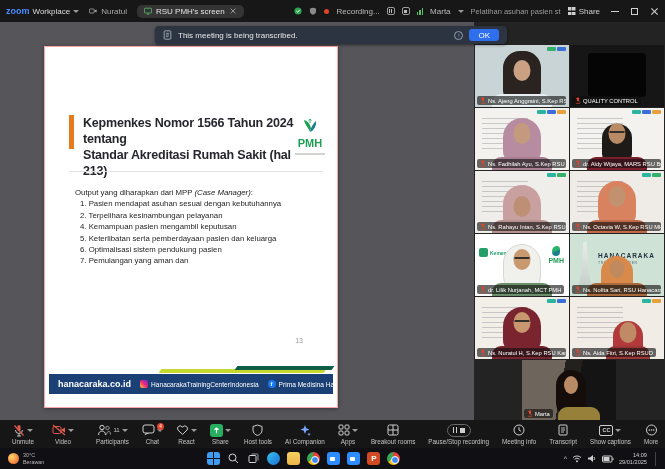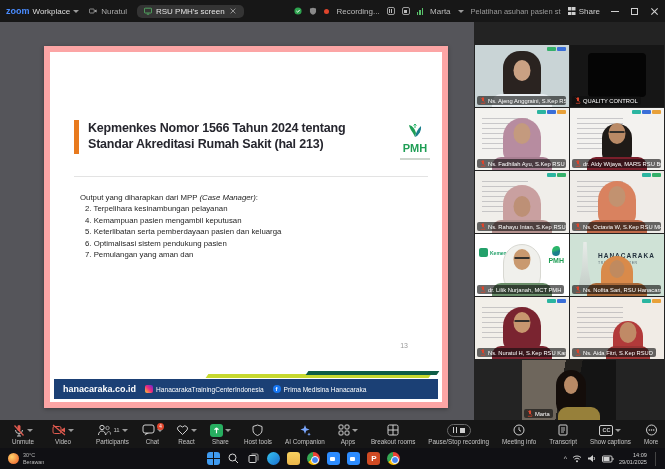--- a/index.html
+++ b/index.html
@@ -33,21 +33,21 @@
   .winctl{display:flex;align-items:center;gap:12px;margin-left:4px;color:#cfcfcf}
   .wc-min{width:8px;height:1px;background:#cfcfcf;display:inline-block}
   .wc-max{width:7px;height:7px;border:1px solid #cfcfcf;display:inline-block}
 
   
   .stage{position:absolute;top:22px;left:0;right:0;height:398px;background:#55555a}
   .share-area{position:absolute;left:0;top:0;width:474px;height:100%;background:#55555a}
   .panel{position:absolute;right:0;top:0;width:191px;height:100%;background:#232323}
 
   
-  .slide{position:absolute;left:44px;top:24px;width:404px;height:362px;background:#fff;border:6px solid #fca5a5;box-shadow:0 1px 4px rgba(0,0,0,.35)}
+  .slide{position:absolute;left:44px;top:24px;width:294px;height:362px;background:#fff;border:1px solid #fca5a5;box-shadow:0 1px 4px rgba(0,0,0,.35)}
   .s-title-row{position:absolute;top:68px;left:24px;right:12px;display:flex;align-items:flex-start}
   .s-bar{width:5px;height:34px;background:#e87a1e;margin-right:9px;flex:0 0 auto}
   .s-title{font-size:12.5px;line-height:1.28;color:#26262e;font-weight:bold;letter-spacing:-.2px}
   .s-logo{margin-left:auto;text-align:center;padding-top:2px}
   .s-logo .leaf{display:block;margin:0 auto}
   .s-logo .pmh{color:#1f9e55;font-weight:bold;font-size:11px;line-height:1}
   .s-logo .sub{display:block;width:30px;height:2px;background:#cfd6cf;margin:2px auto 0}
   .s-div{position:absolute;top:124px;left:24px;right:14px;height:1px;background:#e3e3e3}
   .s-body{position:absolute;top:140px;left:30px;right:18px;font-size:7.8px;line-height:11.4px;color:#1e1e1e}
   .s-body .it{padding-left:5px}
@@ -236,20 +236,21 @@
               <path d="M8 15c1-5 3-8 6-11 .5 5-2 8-4 10" fill="#1a7f8c"></path>
               <path d="M8 6V2M8 2l-1.5 1.5M8 2l1.5 1.5" stroke="#2bb56a" stroke-width="1" fill="none"></path>
             </svg>
             <span class="pmh">PMH</span>
             <span class="sub"></span>
           </div>
         </div>
         <div class="s-div"></div>
         <div class="s-body">
           <div><span>Output yang diharapkan dari MPP </span><i>(Case Manager)</i><span>:</span></div>
+          <div class="it">1. Pasien mendapat asuhan sesuai dengan kebutuhannya</div>
           <div class="it">2. Terpelihara kesinambungan pelayanan</div>
           <div class="it">4. Kemampuan pasien mengambil keputusan</div>
           <div class="it">5. Keterlibatan serta pemberdayaan pasien dan keluarga</div>
           <div class="it">6. Optimalisasi sistem pendukung pasien</div>
           <div class="it">7. Pemulangan yang aman dan</div>
         </div>
         <div class="s-page">13</div>
         <div class="s-footwrap">
           <div class="stripe-lime"></div>
           <div class="stripe-green"></div>
@@ -465,20 +466,30 @@
         <div class="chip">
             <svg width="6" height="7" viewBox="0 0 8 10">
               <rect x="2.5" y="0.5" width="3" height="5.5" rx="1.5" fill="#e0452c"></rect>
               <path d="M1 9h6M1 1l6 7" stroke="#e0452c" stroke-width="1"></path>
             </svg>
             <span>Marta</span>
           </div>
       </div>
     </div>
 
+    <div class="banner">
+      <svg width="9" height="10" viewBox="0 0 10 12">
+          <rect x="1" y="1" width="8" height="10" rx="1" fill="none" stroke="#aeb8c6"></rect>
+          <path d="M3 4h4M3 6h4M3 8h3" stroke="#aeb8c6" stroke-width=".9"></path>
+        </svg>
+      <span>This meeting is being transcribed.</span>
+      <span class="sp"></span>
+      <span class="info-ico">i</span>
+      <span class="okbtn">OK</span>
+    </div>
   </div>
 
   <div class="toolbar">
     <div class="grp-left">
       <div class="tb">
         <span class="row">
           <svg width="12" height="13" viewBox="0 0 12 13">
               <rect x="4.5" y="1" width="3" height="6" rx="1.5" fill="#e05a4f"></rect>
               <path d="M2.5 6a3.5 3.5 0 0 0 7 0M6 9.5V12M4 12h4" stroke="#c4c4c4" fill="none" stroke-width="1"></path>
               <path d="M1.5 1.5l9 10" stroke="#e05a4f" stroke-width="1.2"></path>

